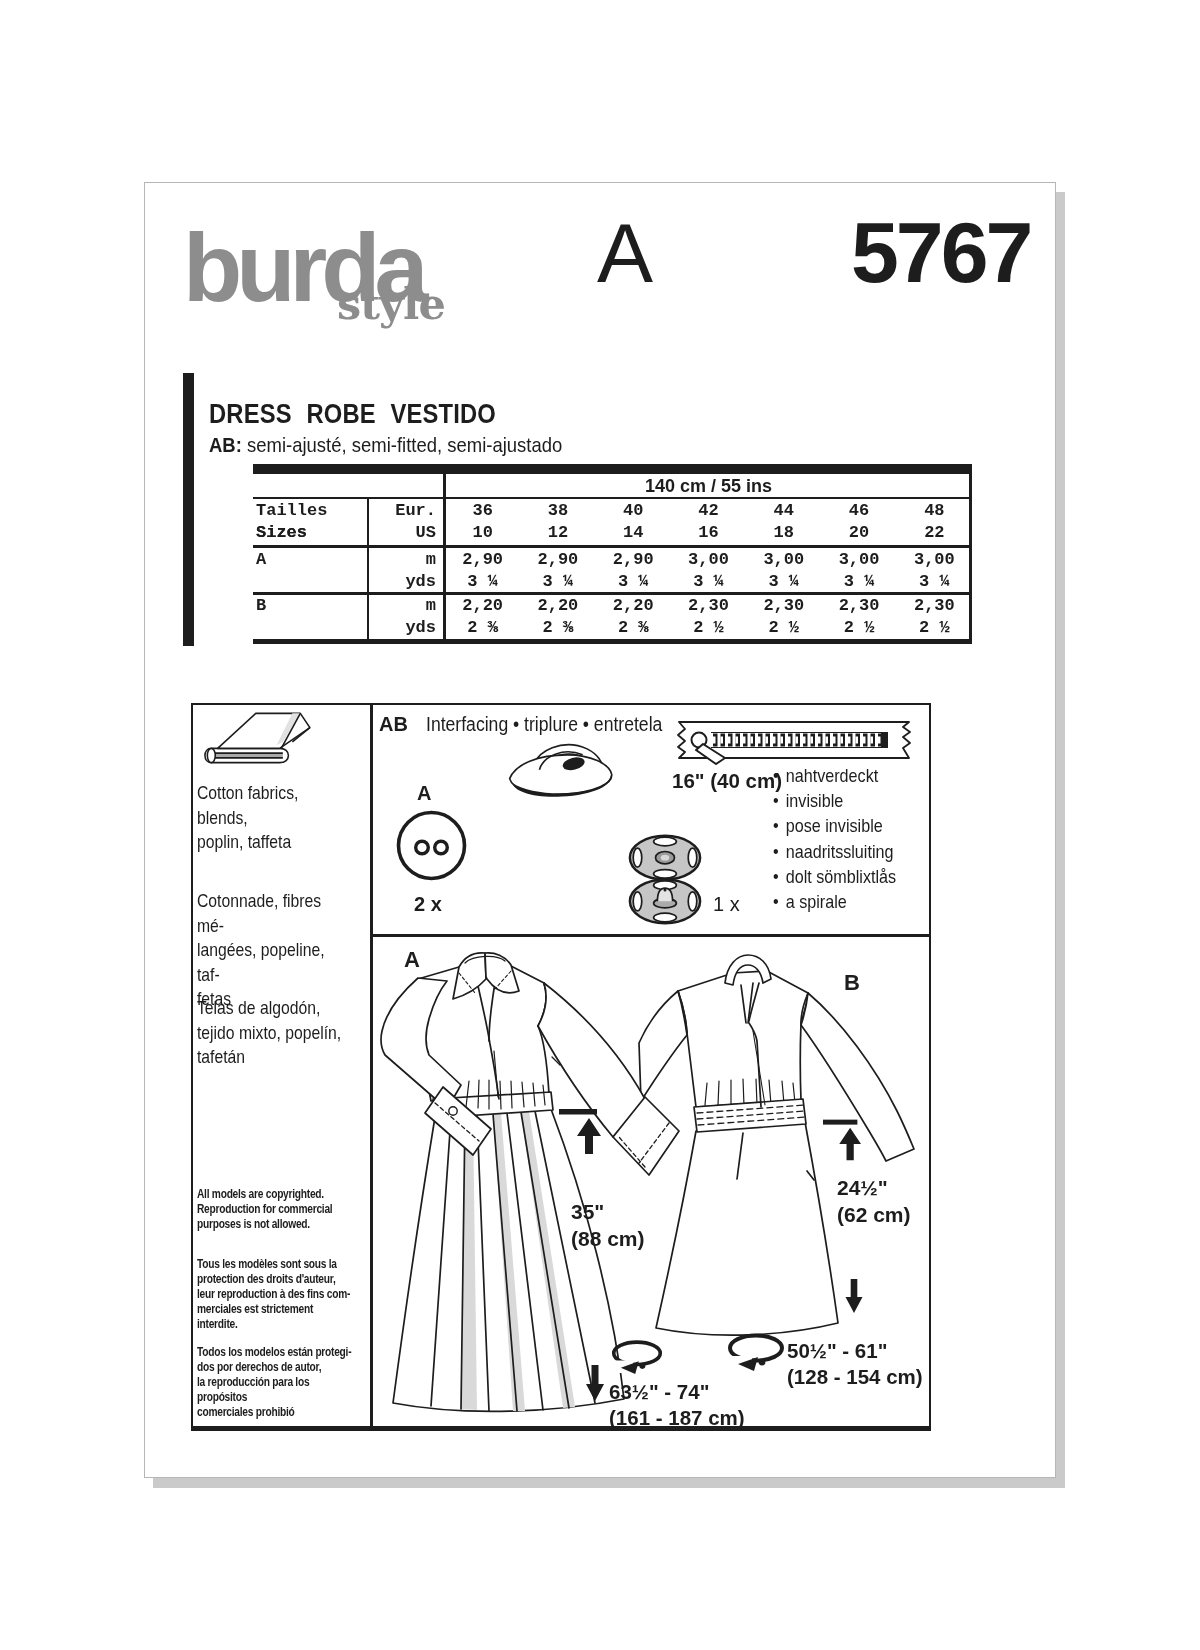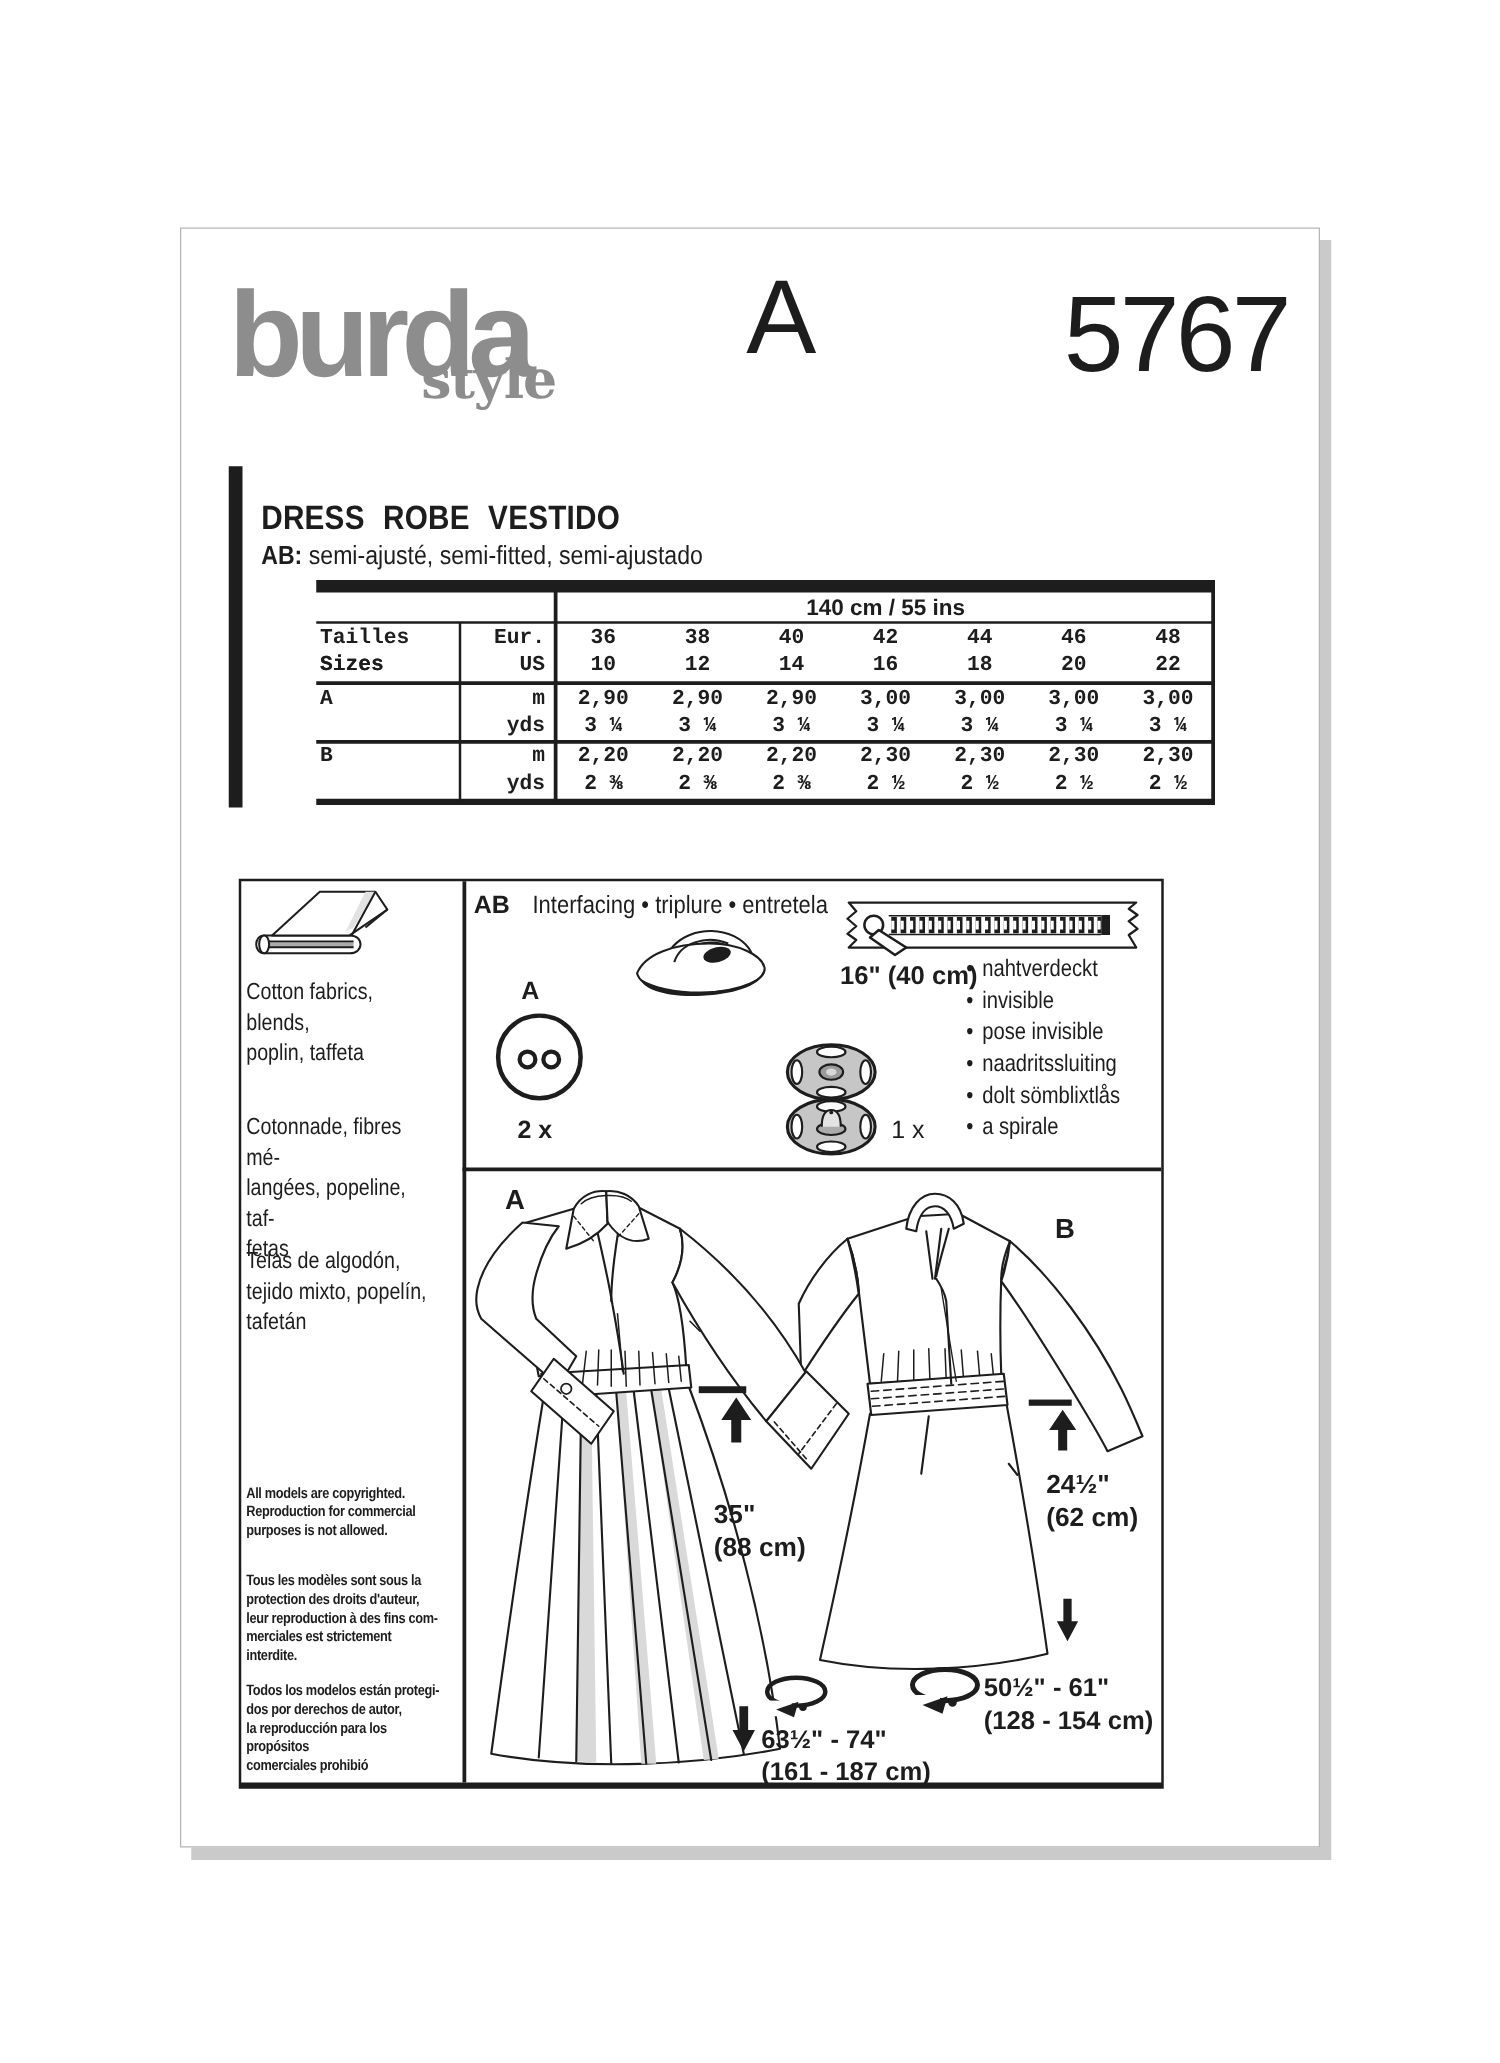--- a/index.html
+++ b/index.html
@@ -16,21 +16,21 @@
          border:1px solid #b6b6b6;box-shadow:9px 10px 0 var(--shadow-gray);}
   .abs{position:absolute;}
   .ml{white-space:pre-line;}
   .cond{transform:scaleX(.88);transform-origin:0 0;}
   .cond85{transform:scaleX(.85);transform-origin:0 0;}
 
   
   .logo-burda{left:38px;top:36px;font-size:97px;line-height:1;font-weight:700;letter-spacing:-6px;color:var(--logo-gray);}
   .logo-style{left:192px;top:100px;font-family:"DejaVu Serif", serif;font-weight:700;font-size:43px;line-height:1;color:var(--logo-gray);letter-spacing:-1px;}
   .view-letter{left:452px;top:28px;font-size:84px;line-height:1;font-weight:400;}
-  .pattern-number{left:706px;top:42px;font-size:86px;line-height:1;font-weight:400;letter-spacing:-3px;}
+  .pattern-number{left:706px;top:26px;font-size:86px;line-height:1;font-weight:700;letter-spacing:-3px;}
 
   
   .title-bar{left:38px;top:190px;width:11px;height:273px;background:var(--ink);}
   .page-title{left:64px;top:216px;font-size:27px;font-weight:700;word-spacing:9px;letter-spacing:.2px;}
   .page-subtitle{left:64px;top:250px;font-size:21px;font-weight:400;}
   .page-subtitle b{font-weight:700;}
 
   
   .stable{left:64px;top:281px;width:719px;height:168px;margin-left:44px;}
   .stable .hline,.stable .vline{position:absolute;background:var(--ink);}

